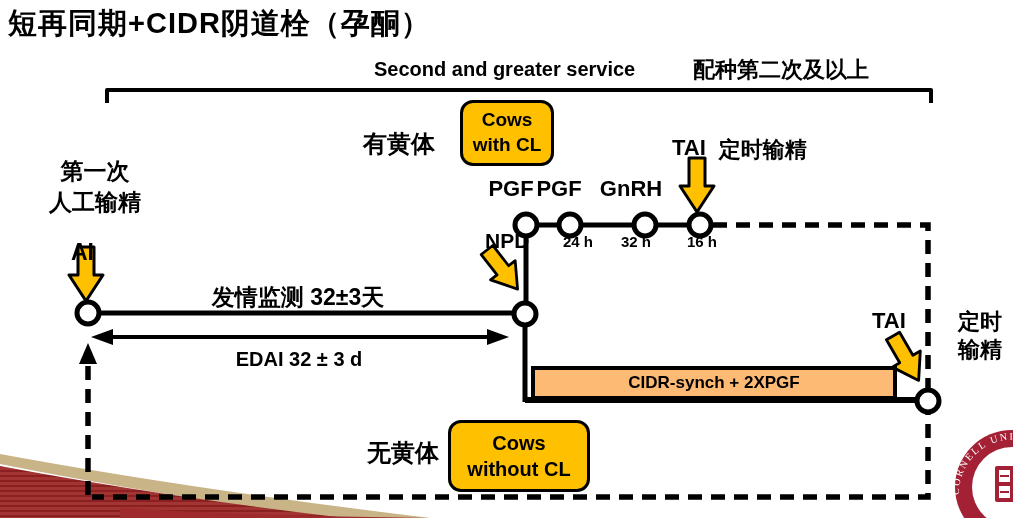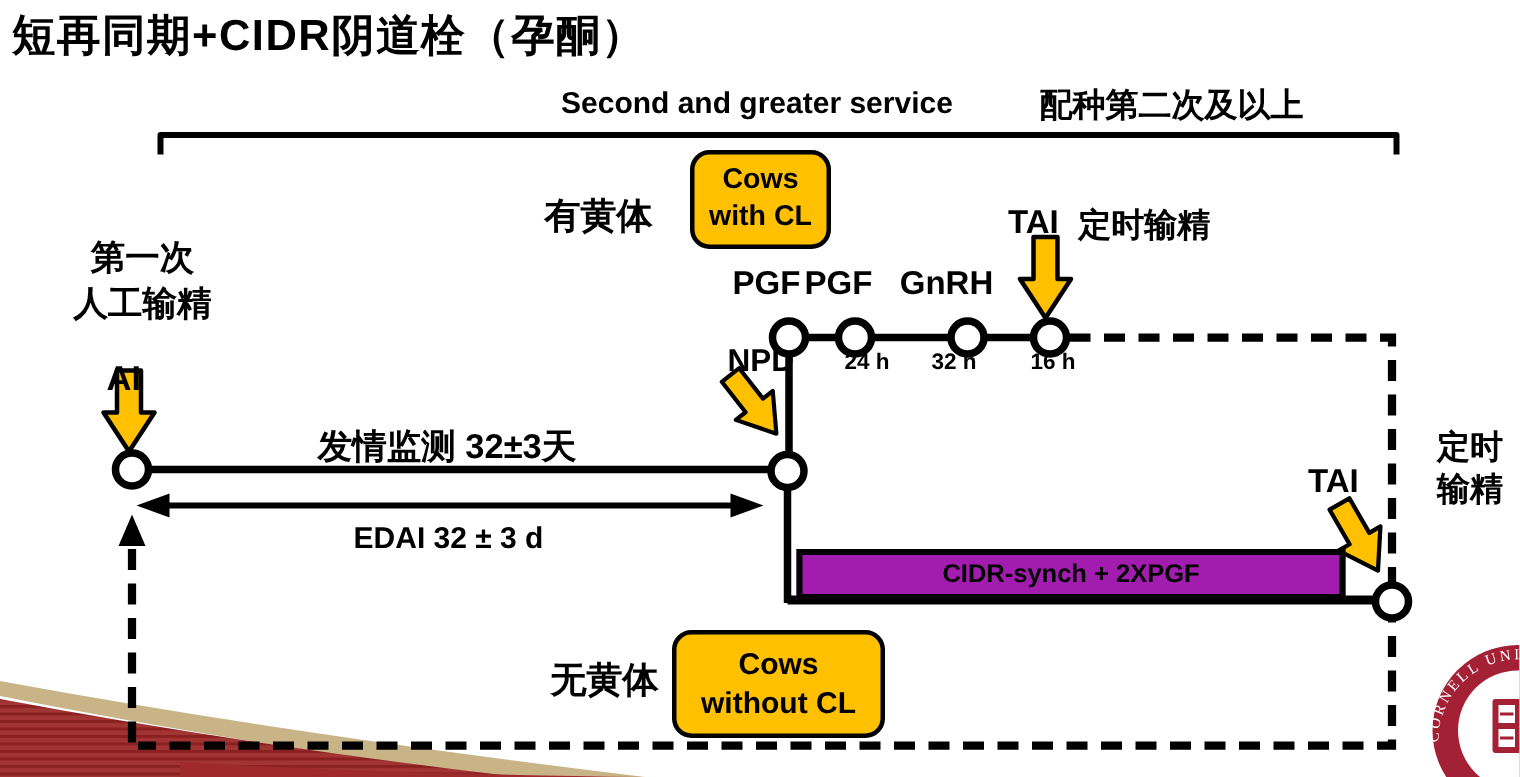--- a/index.html
+++ b/index.html
@@ -24,25 +24,25 @@
   .with-zh{left:363px;top:128px;font-size:24px;font-weight:bold;}
   .without-zh{left:367px;top:437px;font-size:24px;font-weight:bold;}
   .ylw-box{
     background:var(--accent-yellow,#FFC000);border:3px solid #000;border-radius:13px;
     display:flex;flex-direction:column;justify-content:center;align-items:center;
     font-weight:bold;line-height:1.3;
   }
   .box-with{left:460px;top:100px;width:88px;height:60px;font-size:19px;}
   .box-without{left:448px;top:420px;width:136px;height:66px;font-size:20px;}
   .cidr-box{
-    left:531px;top:366px;width:358px;height:26px;background:#a21caf;border:4px solid #000;
+    left:531px;top:366px;width:358px;height:26px;background:#fdba74;border:4px solid #000;
     display:flex;align-items:center;justify-content:center;font-size:17px;font-weight:bold;
   }
   .tai-right-label{left:872px;top:308px;font-size:22px;font-weight:bold;}
-  .tai-right-zh{left:958px;top:284px;font-size:22px;font-weight:bold;line-height:28px;}
+  .tai-right-zh{left:958px;top:308px;font-size:22px;font-weight:bold;line-height:28px;}
   svg{position:absolute;left:0;top:0;}
   .wire{stroke:#000;fill:none;}
   .ylw-arrow{fill:var(--accent-yellow,#FFC000);stroke:#000;stroke-width:3;stroke-linejoin:round;}
   .timept{fill:#fff;stroke:#000;stroke-width:5;}
 </style>
 </head>
 <body>
 
 <div class="slide">
 

